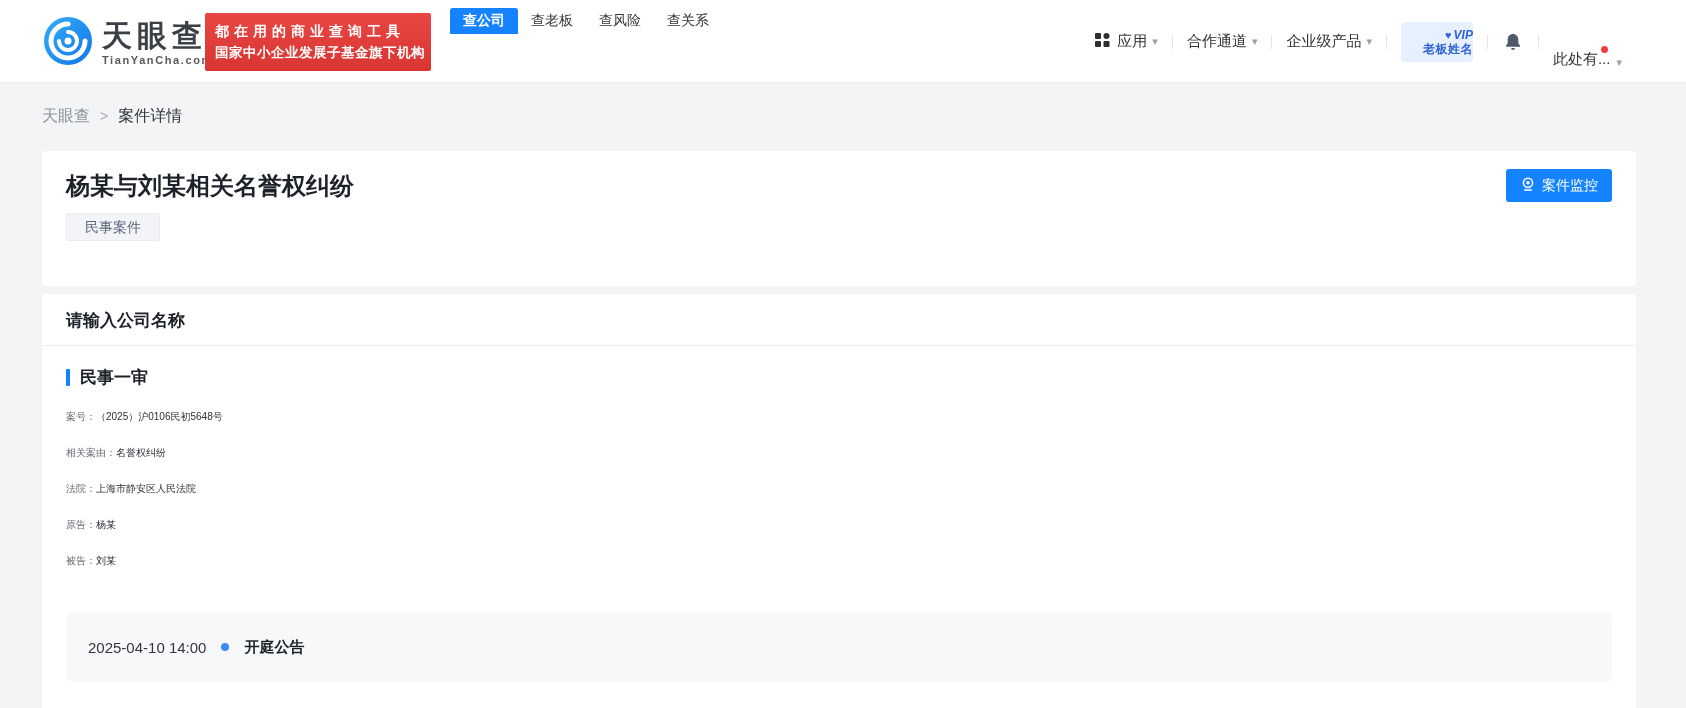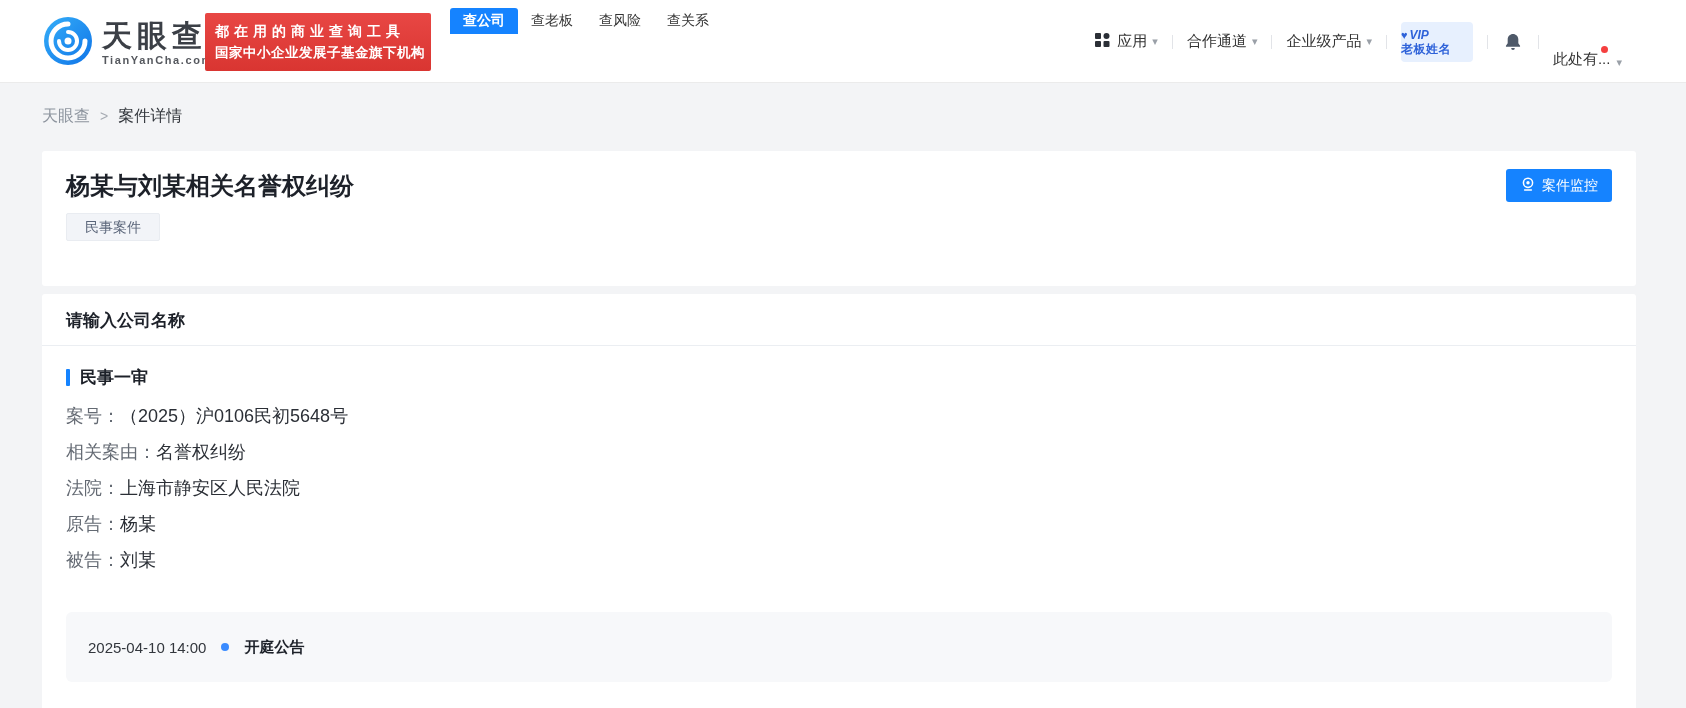--- a/index.html
+++ b/index.html
@@ -53,21 +53,21 @@
     display:flex; align-items:center;
   }
   .nav-item { display:flex; align-items:center; font-size:15px; color:#333; cursor:pointer; white-space:nowrap; }
   .nav-item .glyph-caret { margin-left:5px; }
   .nav-divider { width:1px; height:14px; background:#e2e4e8; margin:0 14px; }
   .grid-icon { width:16px; height:16px; margin-right:7px; }
   .glyph-caret { font-size:11px; color:#9aa0a8; }
 
   .vip-badge {
     width:72px; height:40px; background:#e7f0fe; border-radius:4px;
-    display:flex; flex-direction:column; align-items:flex-start; justify-content:center;
+    display:flex; flex-direction:column; align-items:flex-end; justify-content:center;
     cursor:pointer; color:#2e62d9; font-weight:bold;
   }
   .vip-line1 { font-size:12px; font-style:italic; line-height:14px; }
   .vip-line1 .heart { font-style:normal; font-size:11px; margin-right:2px; }
   .vip-line2 { font-size:12px; line-height:14px; letter-spacing:0.5px; }
 
   .bell-wrap { width:22px; height:22px; cursor:pointer; }
   .user-item { position:relative; display:flex; align-items:flex-end; font-size:15px; color:#333; cursor:pointer;margin-top:36px; }
   .user-dot { position:absolute; top:-4px; right:14px; width:7px; height:7px; border-radius:50%; background:#f53f3f; }
   .user-item .glyph-caret { margin-left:6px; }
@@ -104,21 +104,21 @@
     padding:15px 24px 13px; font-size:17px; font-weight:bold; color:#1d2129;
     border-bottom:1px solid #ebeef2;
   }
   .process-body { padding:20px 24px 24px; }
 
   .stage-heading { display:flex; align-items:center; }
   .stage-bar { width:4px; height:17px; background:#1583ff; border-radius:1px; margin-right:10px; }
   .stage-title { font-size:17px; font-weight:bold; color:#1d2129; }
 
   .field-list { margin-top:20px; }
-  .field-row { font-size:18px; line-height:15px; margin-bottom:21px; }
+  .field-row { font-size:10px; line-height:15px; margin-bottom:21px; }
   .field-label { color:#646a73; }
   .field-value { color:#2b2f36; }
 
   .timeline-box {
     margin-top:44px; height:70px; background:#f7f8fa; border-radius:6px;
     display:flex; align-items:center; padding:0 22px;
   }
   .tl-date { font-size:15px; color:#33373d; }
   .tl-dot { width:8px; height:8px; border-radius:50%; background:#3a8bff; margin:0 15px; }
   .tl-event { font-size:15px; font-weight:bold; color:#1d2129; }

